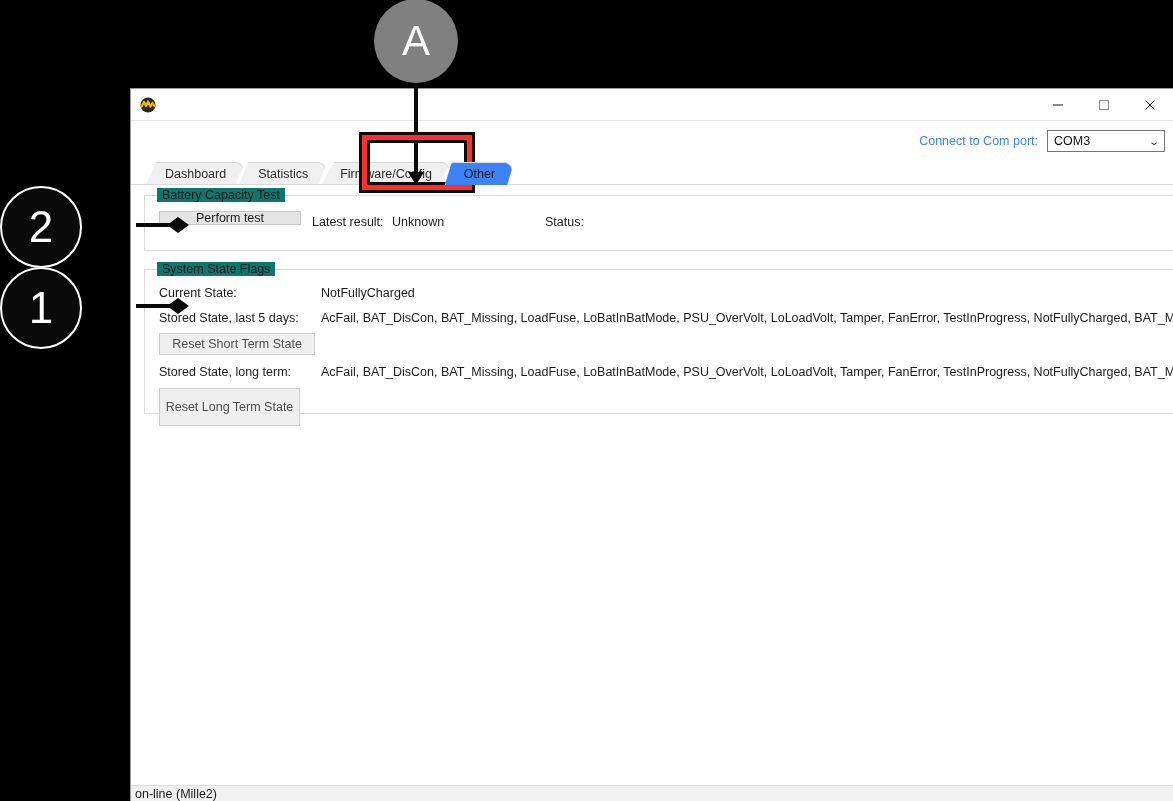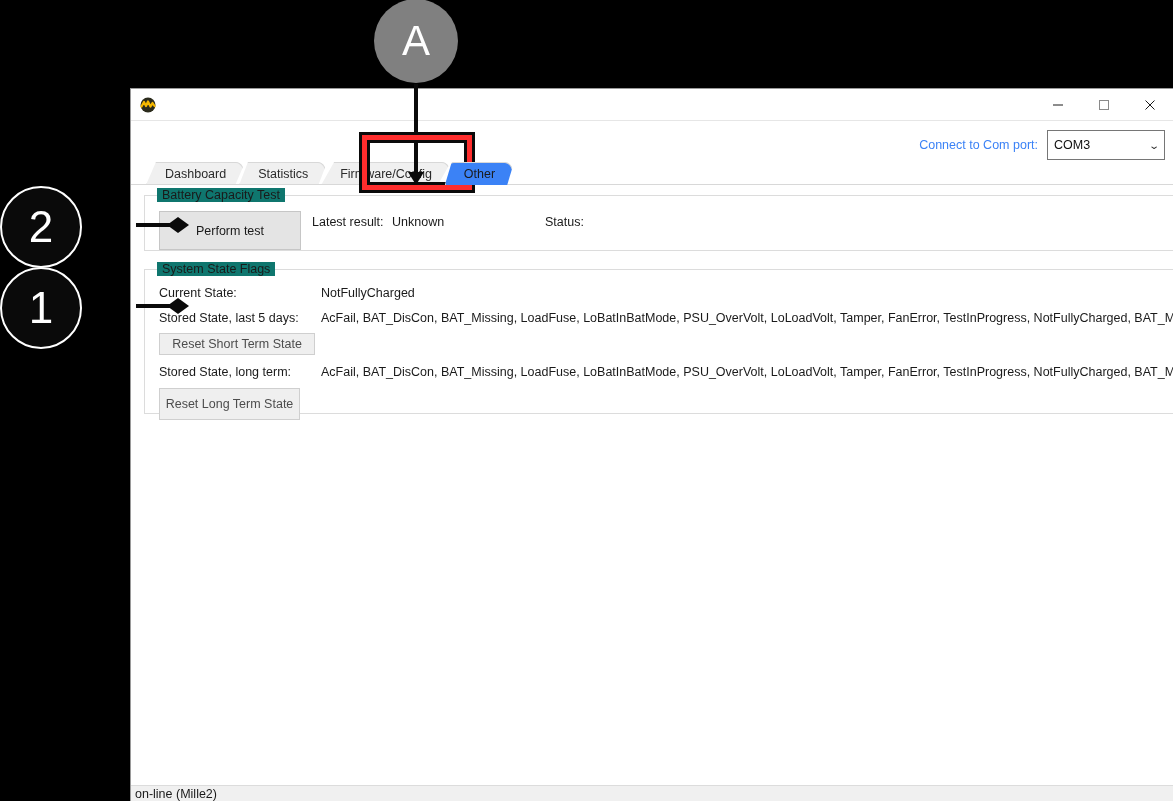--- a/index.html
+++ b/index.html
@@ -54,21 +54,21 @@
 
   
   #comport-row {
     position: absolute; right: 8px; top: 41px;
     display: flex; align-items: center;
   }
   #comport-label {
     font-size: 12.5px; color: #3b82f6; margin-right: 9px;
   }
   #comport-select {
-    width: 118px; height: 30px;
+    width: 118px; height: 22px;
     border: 1px solid #767676; background: #fff;
     display: flex; align-items: center; justify-content: space-between;
     padding: 0 6px 0 6px;
     font-size: 12.5px; color: #101010;
   }
   #comport-select .chev { font-size: 10px; color: #303030; transform: scaleX(1.4); }
 
   
   #tabstrip {
     position: absolute; left: 15px; top: 73px;
@@ -127,35 +127,35 @@
     border: 1px solid #cfcfcf;
     background: #efefef;
     font-size: 12.5px;
     color: #4d4d4d;
     display: flex; align-items: center; justify-content: center;
     font-family: "Liberation Sans", sans-serif;
     cursor: default;
   }
 
   
-  #perform-test-btn { position: absolute; left: 14px; top: 15px; width: 142px; height: 39px;
+  #perform-test-btn { position: absolute; left: 14px; top: 15px; width: 142px; height: 14px;
                       color: #1a1a1a; background: #e4e4e4; border: 1px solid #c6c6c6; }
   #latest-result-label { position: absolute; left: 167px; top: 19px; }
   #latest-result-value { position: absolute; left: 247px; top: 19px; }
   #status-label        { position: absolute; left: 400px; top: 19px; }
 
   
   #current-state-label  { position: absolute; left: 14px; top: 16px; }
   #current-state-value  { position: absolute; left: 176px; top: 16px; }
   #short-state-label    { position: absolute; left: 14px; top: 41px; }
   #short-state-value    { position: absolute; left: 176px; top: 41px; }
   #reset-short-btn      { position: absolute; left: 14px; top: 63px; width: 156px; height: 22px; }
   #long-state-label     { position: absolute; left: 14px; top: 95px; }
   #long-state-value     { position: absolute; left: 176px; top: 95px; }
-  #reset-long-btn       { position: absolute; left: 14px; top: 118px; width: 141px; height: 32px; }
+  #reset-long-btn       { position: absolute; left: 14px; top: 118px; width: 141px; height: 38px; }
 
   
   #status-bar {
     position: absolute; left: 0; bottom: 0; width: 1043px; height: 16px;
     background: #f0f0f0;
     border-top: 1px solid #dcdcdc;
     display: flex; align-items: center;
   }
   #status-bar-text { font-size: 12.5px; color: #1a1a1a; margin-left: 4px; }
 

